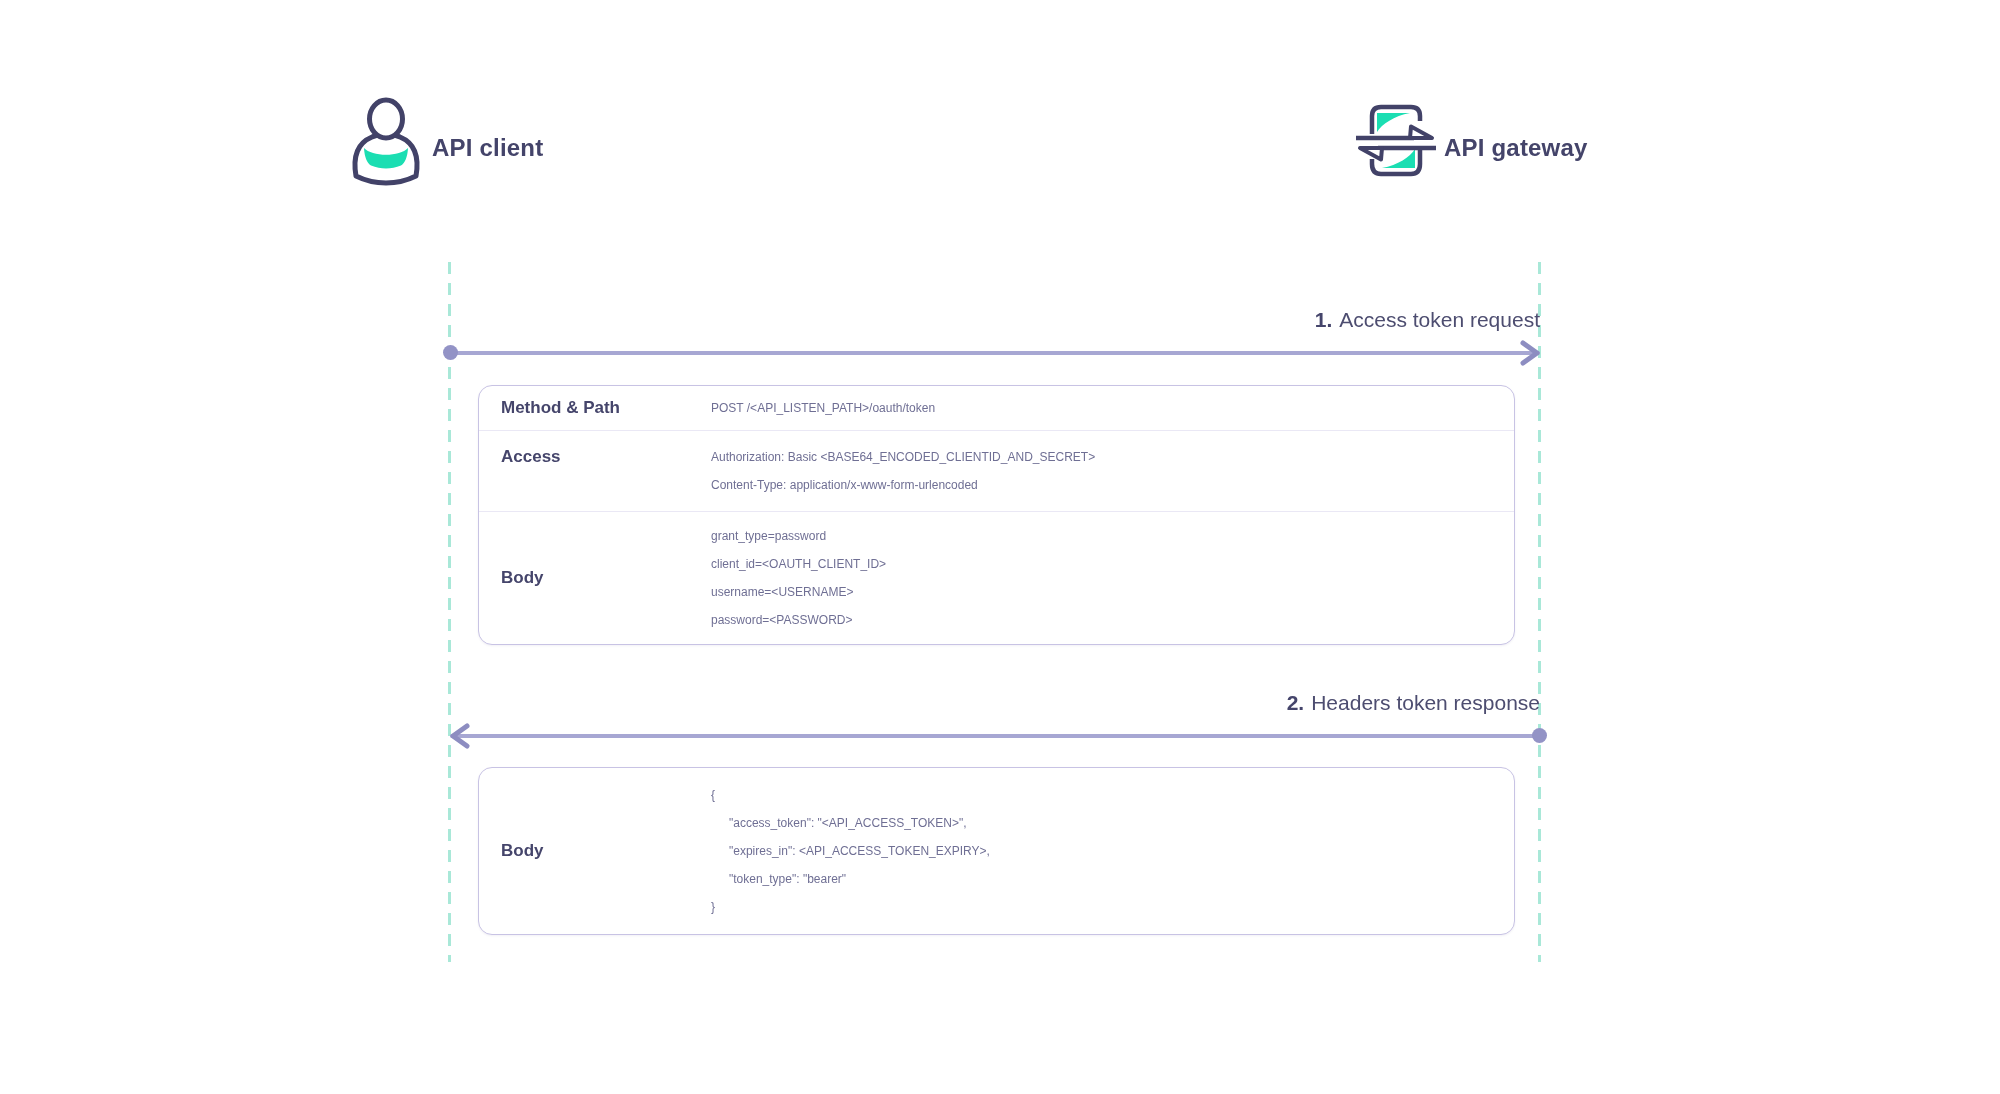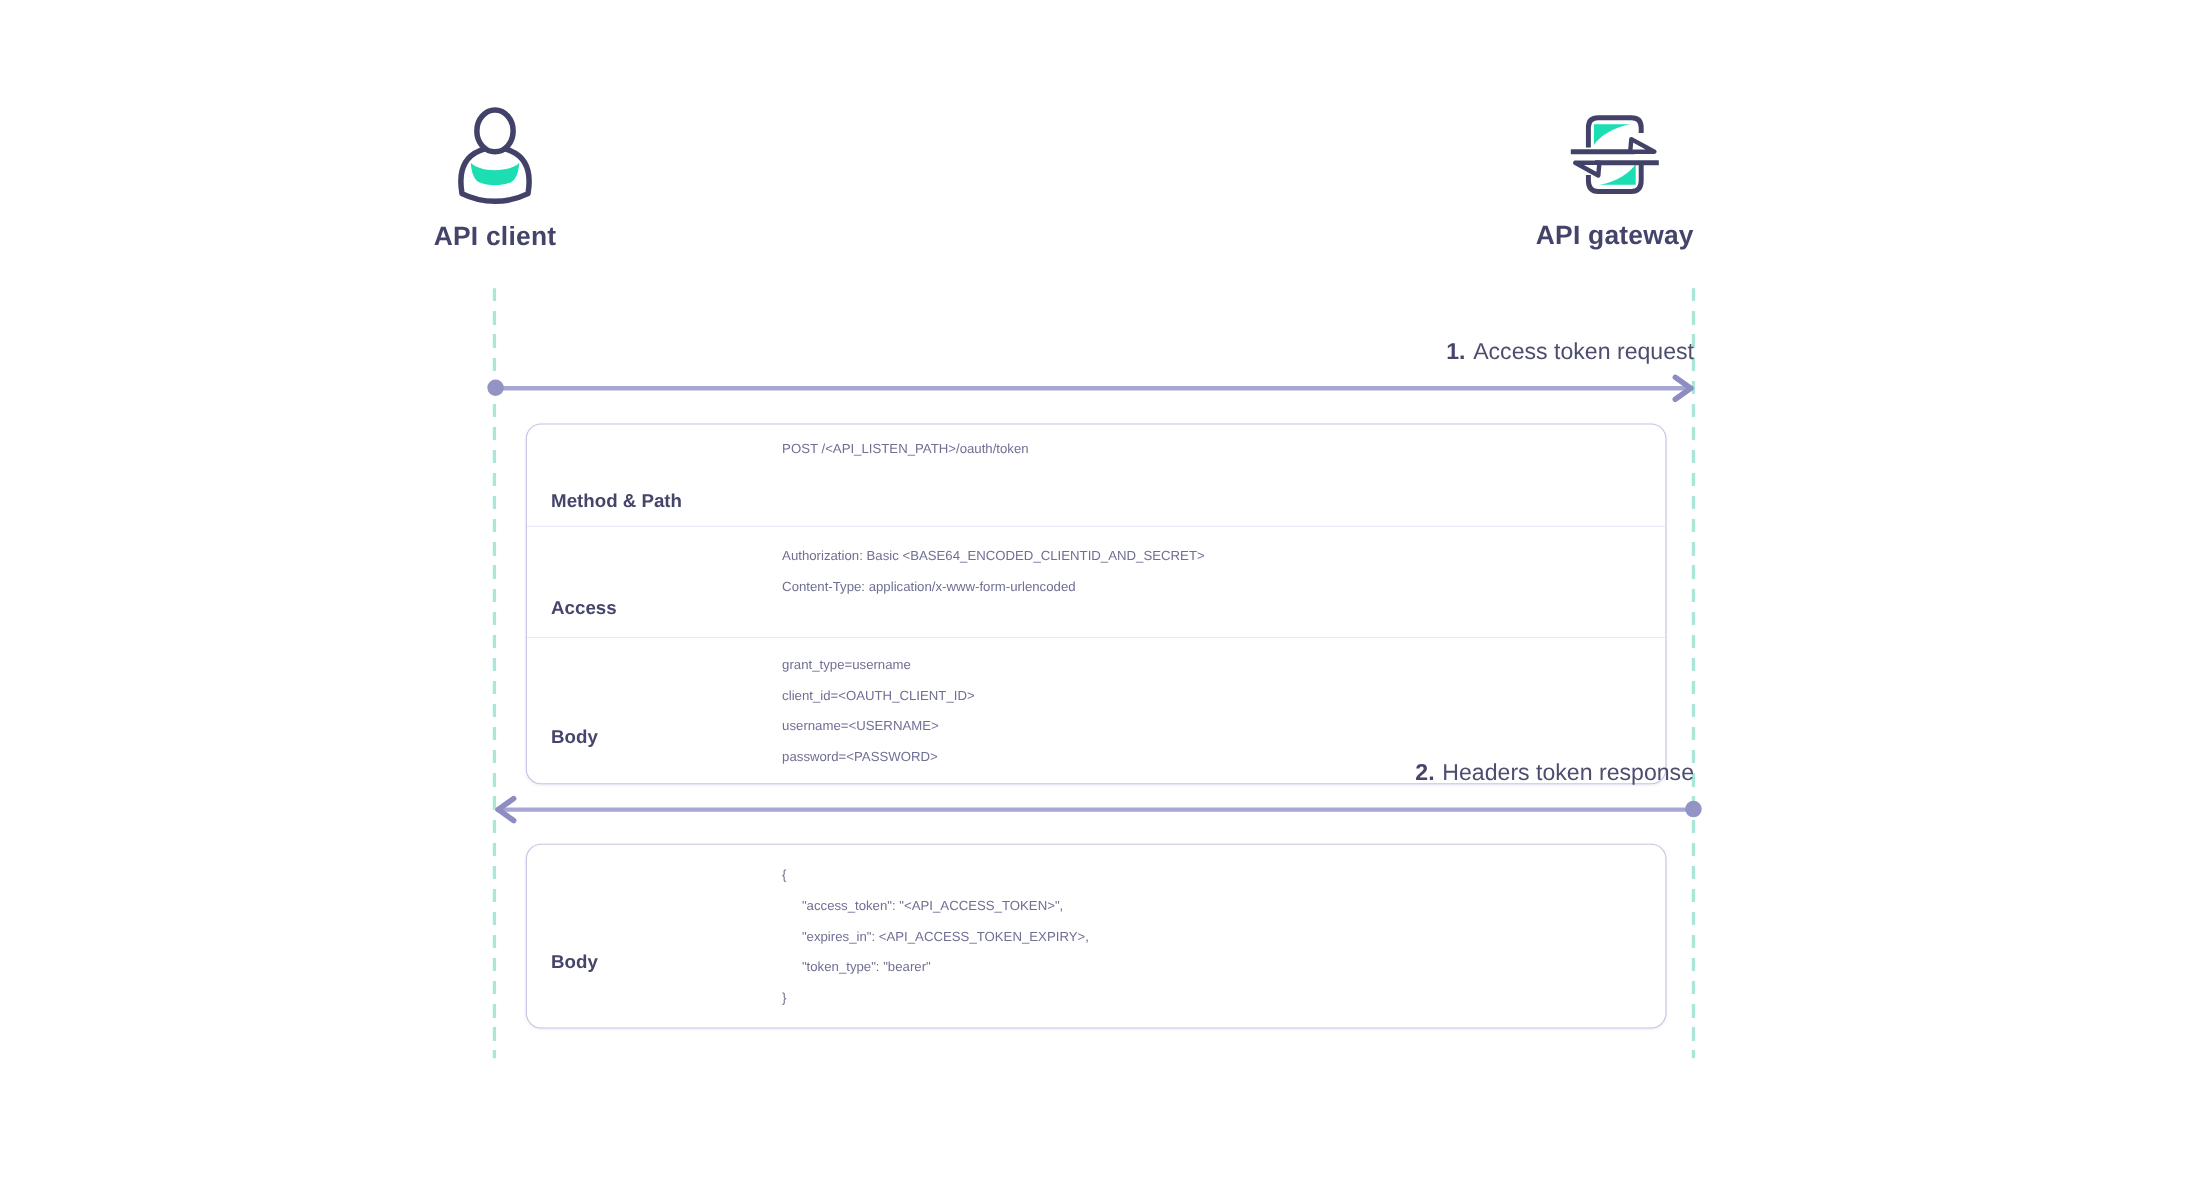--- a/index.html
+++ b/index.html
@@ -2,21 +2,21 @@
 <html><head>
 <meta charset="utf-8">
 <style>
   * { margin:0; padding:0; box-sizing:border-box; }
   html,body { background:#ffffff; }
   .canvas {
     position:relative; width:2000px; height:1094px; background:#ffffff;
     font-family:"Liberation Sans", sans-serif; overflow:hidden;
   }
   
-  .actor { position:absolute; display:flex; flex-direction:column; align-items:center; }
+  .actor { position:absolute; display:flex; flex-direction:row; align-items:center; }
   .actor-client  { left:340px; top:94px;  width:220px; }
   .actor-gateway { left:1348px; top:94px; width:240px; }
   .actor-label { margin-top:16px; font-size:24px; font-weight:bold; color:#44446A; letter-spacing:.2px; }
   
   .lifeline {
     position:absolute; top:262px; height:700px; width:3px;
     background:repeating-linear-gradient(180deg,#A9E8D8 0 12px,transparent 12px 21px);
   }
   .lifeline-left  { left:448px; }
   .lifeline-right { left:1538px; }
@@ -38,21 +38,21 @@
   .t1 { top:385px; }
   .t2 { top:767px; }
   .trow { display:flex; }
   .trow + .trow { border-top:1px solid #EAE8F5; }
   .trow.pad-s { padding:8px 0; }
   .trow.pad-m { padding:12px 0; }
   .trow.pad-l { padding:10px 0; }
   .trow.pad-xl { padding:13px 0; }
   .tlabel {
     width:232px; padding-left:22px; font-size:17px; font-weight:bold;
-    color:#45456B; line-height:28px; flex-shrink:0;margin-top:48px;
+    color:#45456B; line-height:28px; flex-shrink:0;
   }
   .v-center { align-self:center; }
   .v-top { align-self:flex-start; }
   .tvalue { flex:1; font-size:12px; color:#6F6F94; line-height:28px; }
   .tline { white-space:pre; }
   .tline.indent { padding-left:18px; }
 </style>
 </head>
 <body>
 
@@ -103,21 +103,21 @@
     <div class="trow pad-m">
       <div class="tlabel v-top">Access</div>
       <div class="tvalue">
         <div class="tline">Authorization: Basic &lt;BASE64_ENCODED_CLIENTID_AND_SECRET&gt;</div>
         <div class="tline">Content-Type: application/x-www-form-urlencoded</div>
       </div>
     </div>
     <div class="trow pad-l">
       <div class="tlabel v-center">Body</div>
       <div class="tvalue">
-        <div class="tline">grant_type=username</div>
+        <div class="tline">grant_type=password</div>
         <div class="tline">client_id=&lt;OAUTH_CLIENT_ID&gt;</div>
         <div class="tline">username=&lt;USERNAME&gt;</div>
         <div class="tline">password=&lt;PASSWORD&gt;</div>
       </div>
     </div>
   </div>
 
   <div class="msg-title" style="top:688px;">
     <span class="msg-num">2.</span><span>Headers token response</span>
   </div>

